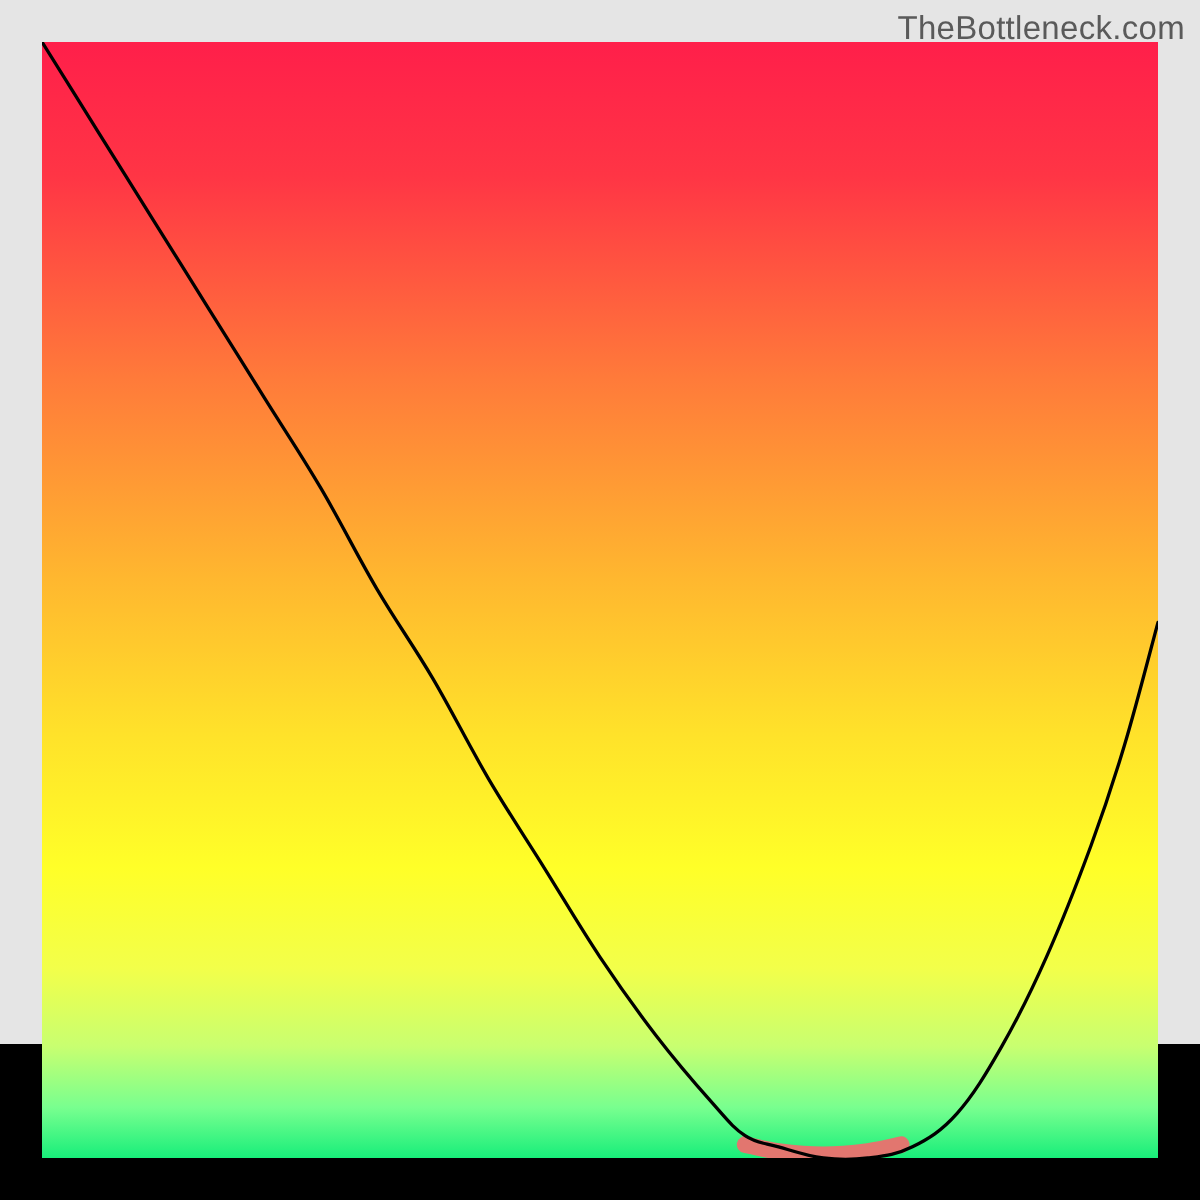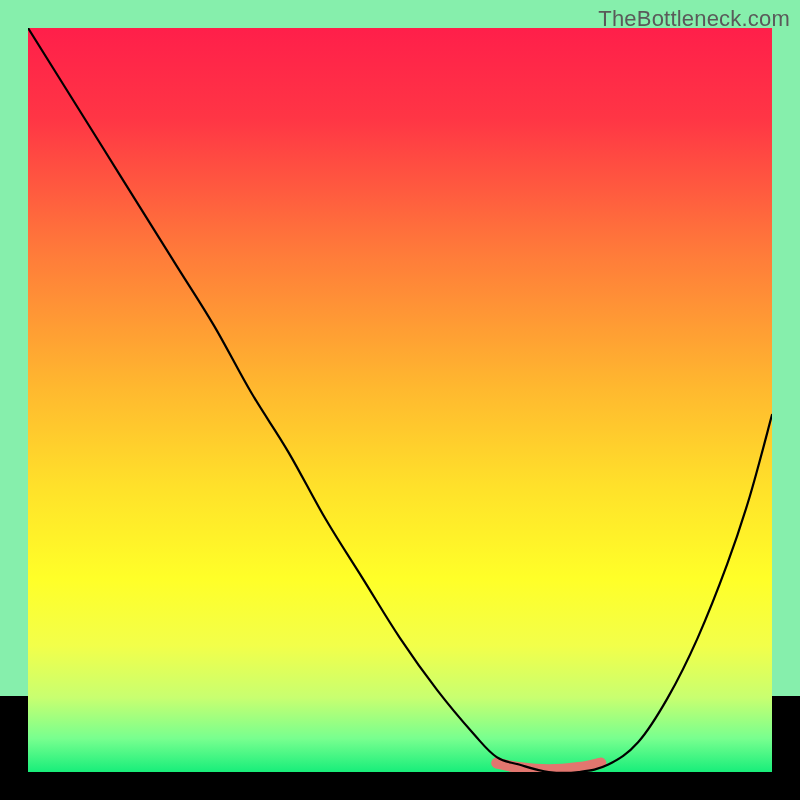--- a/index.html
+++ b/index.html
@@ -8,21 +8,21 @@
     width: 800px;
     height: 800px;
     background: #000;
     font-family: Arial, Helvetica, sans-serif;
     overflow: hidden;
   }
   .frame {
     position: relative;
     width: 800px;
     height: 696px;
-    background: #86efac;
+    background: #e5e5e5;
   }
   .watermark {
     position: absolute;
     top: 6px;
     right: 10px;
     color: #5a5a5a;
     font-size: 22px;
     font-weight: 400;
     letter-spacing: 0.2px;
     z-index: 10;

